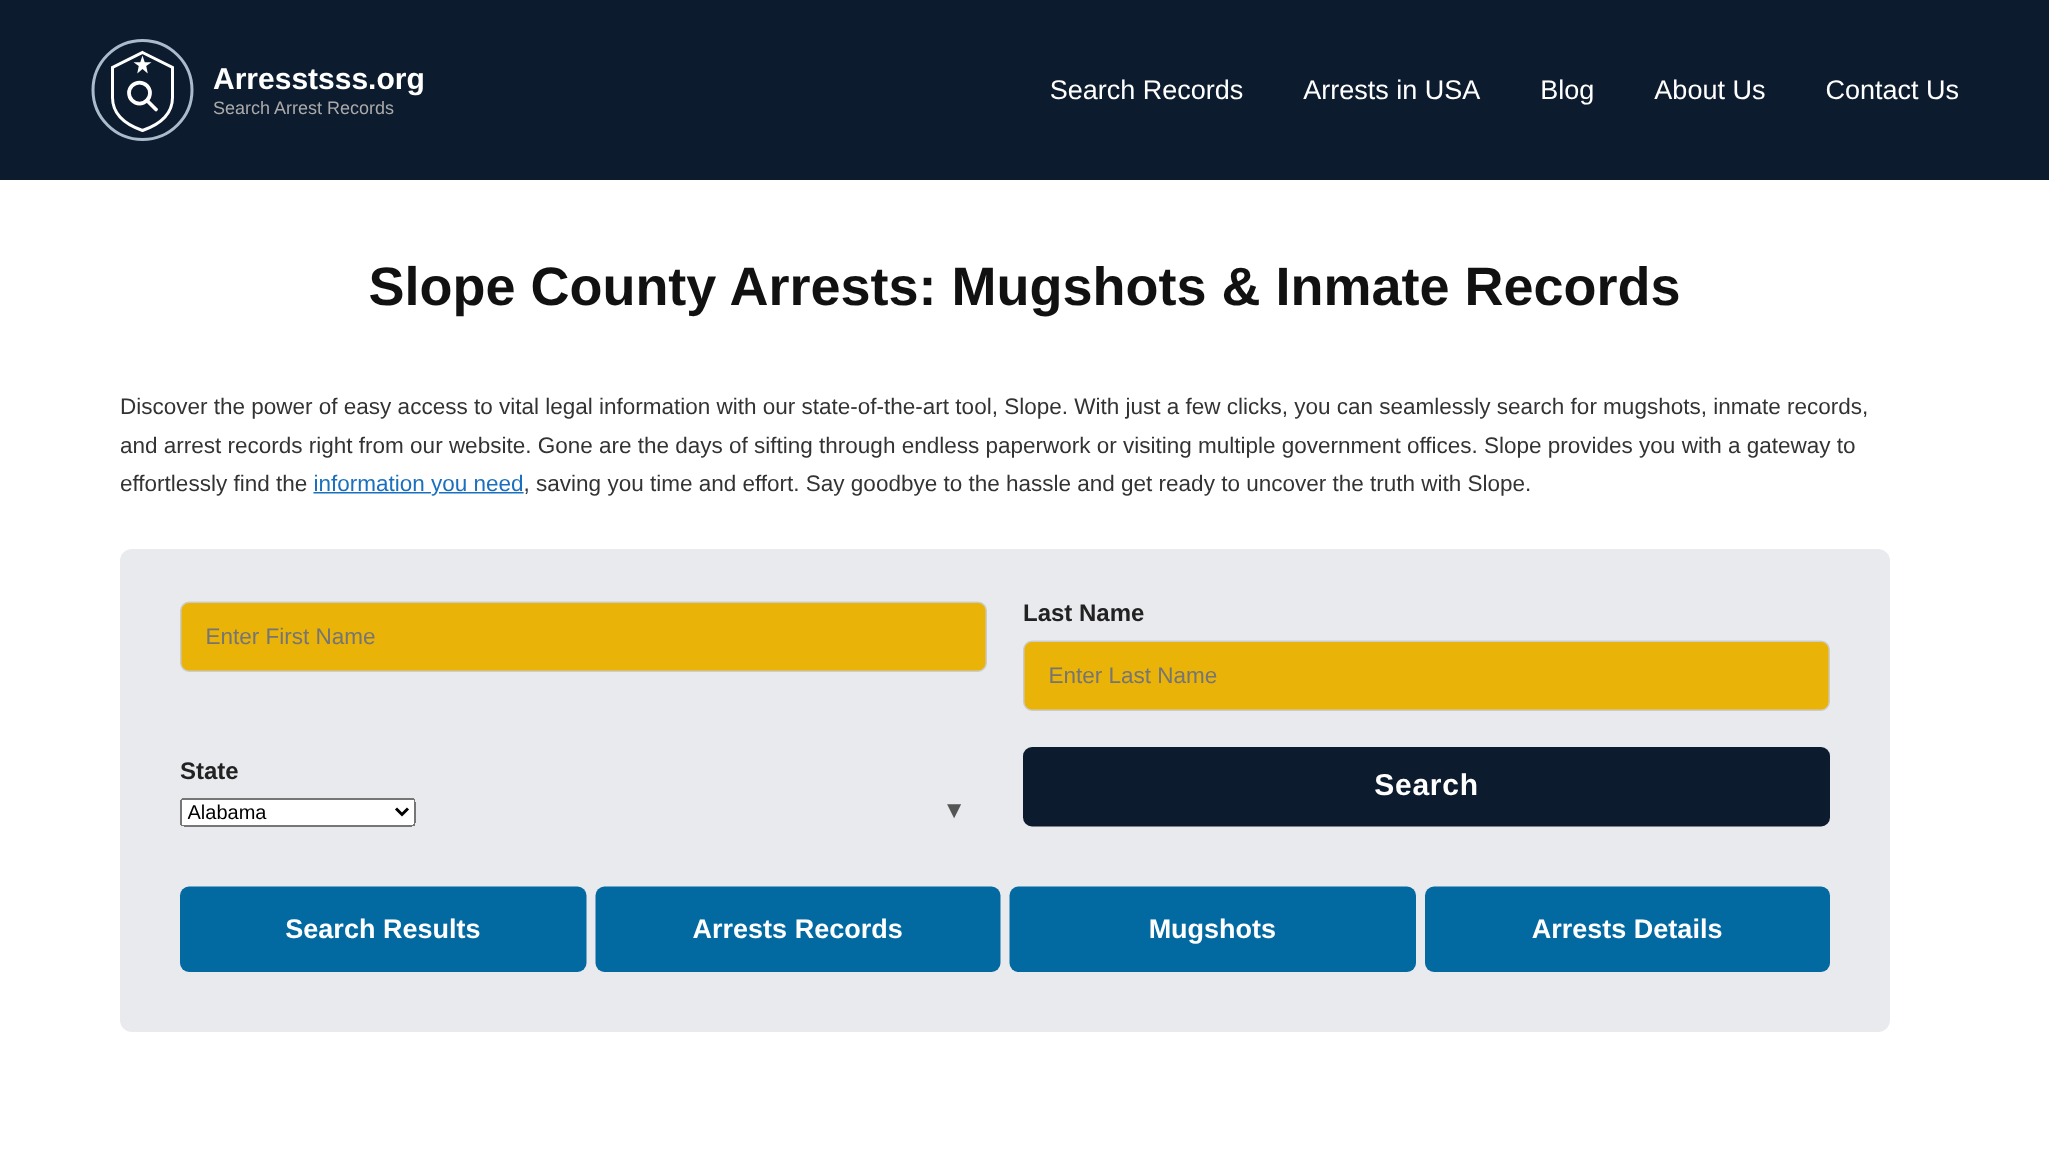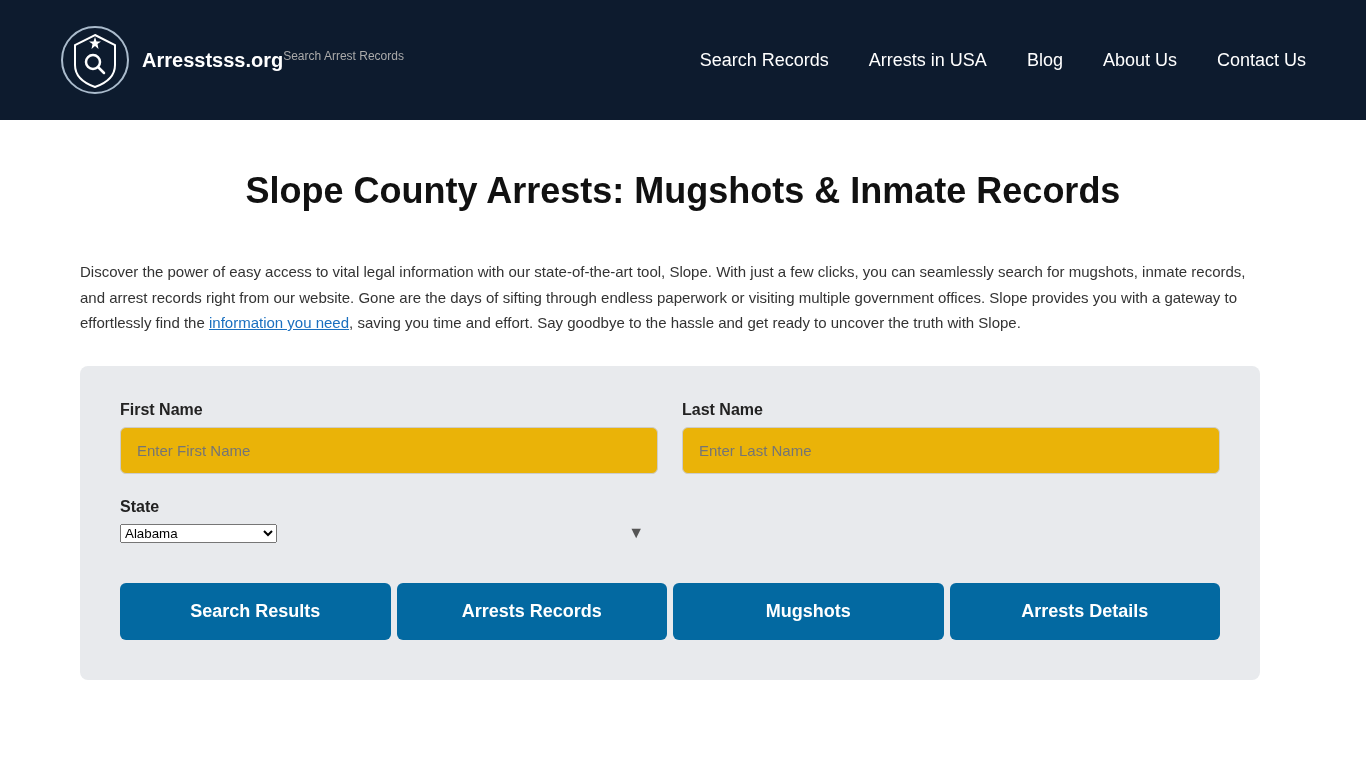--- a/index.html
+++ b/index.html
@@ -32,20 +32,21 @@
       text-decoration: none;
     }
 
     .logo-icon {
       width: 70px;
       height: 70px;
     }
 
     .logo-text {
       display: flex;
+      flex-direction: column;
     }
 
     .logo-name {
       color: #ffffff;
       font-size: 20px;
       font-weight: 700;
     }
 
     .logo-tagline {
       color: #aaaaaa;
@@ -244,38 +245,40 @@
   <h1>Slope County Arrests: Mugshots &amp; Inmate Records</h1>
 
   <p class="description">
     <span>Discover the power of easy access to vital legal information with our state-of-the-art tool, Slope. With just a few clicks, you can seamlessly search for mugshots, inmate records, and arrest records right from our website. Gone are the days of sifting through endless paperwork or visiting multiple government offices. Slope provides you with a gateway to effortlessly find the </span><a href="#">information you need</a><span>, saving you time and effort. Say goodbye to the hassle and get ready to uncover the truth with Slope.</span>
   </p>
 
   <div class="search-container">
 
     <div class="search-fields">
       <div class="field-group">
-        <label>First Name</label>
         <input type="text" placeholder="Enter First Name" style="">
       </div>
       <div class="field-group">
         <label>Last Name</label>
         <input type="text" placeholder="Enter Last Name" style="">
       </div>
     </div>
 
     <div class="search-row">
       <div class="state-field-group">
         <label>State</label>
         <div class="select-wrapper">
           <select id="state-select">
           <option value="Alabama">Alabama</option><option value="Alaska">Alaska</option><option value="Arizona">Arizona</option><option value="Arkansas">Arkansas</option><option value="California">California</option><option value="Colorado">Colorado</option><option value="Connecticut">Connecticut</option><option value="Delaware">Delaware</option><option value="Florida">Florida</option><option value="Georgia">Georgia</option><option value="Hawaii">Hawaii</option><option value="Idaho">Idaho</option><option value="Illinois">Illinois</option><option value="Indiana">Indiana</option><option value="Iowa">Iowa</option><option value="Kansas">Kansas</option><option value="Kentucky">Kentucky</option><option value="Louisiana">Louisiana</option><option value="Maine">Maine</option><option value="Maryland">Maryland</option><option value="Massachusetts">Massachusetts</option><option value="Michigan">Michigan</option><option value="Minnesota">Minnesota</option><option value="Mississippi">Mississippi</option><option value="Missouri">Missouri</option><option value="Montana">Montana</option><option value="Nebraska">Nebraska</option><option value="Nevada">Nevada</option><option value="New Hampshire">New Hampshire</option><option value="New Jersey">New Jersey</option><option value="New Mexico">New Mexico</option><option value="New York">New York</option><option value="North Carolina">North Carolina</option><option value="North Dakota">North Dakota</option><option value="Ohio">Ohio</option><option value="Oklahoma">Oklahoma</option><option value="Oregon">Oregon</option><option value="Pennsylvania">Pennsylvania</option><option value="Rhode Island">Rhode Island</option><option value="South Carolina">South Carolina</option><option value="South Dakota">South Dakota</option><option value="Tennessee">Tennessee</option><option value="Texas">Texas</option><option value="Utah">Utah</option><option value="Vermont">Vermont</option><option value="Virginia">Virginia</option><option value="Washington">Washington</option><option value="West Virginia">West Virginia</option><option value="Wisconsin">Wisconsin</option><option value="Wyoming">Wyoming</option></select>
           <span class="chevron">▼</span>
         </div>
       </div>
+      <div class="search-btn-wrapper">
+        <button class="search-button">Search</button>
+      </div>
     </div>
 
     <div class="bottom-buttons">
       <button class="bottom-btn">Search Results</button>
       <button class="bottom-btn">Arrests Records</button>
       <button class="bottom-btn">Mugshots</button>
       <button class="bottom-btn">Arrests Details</button>
     </div>
   </div>
 </main>

